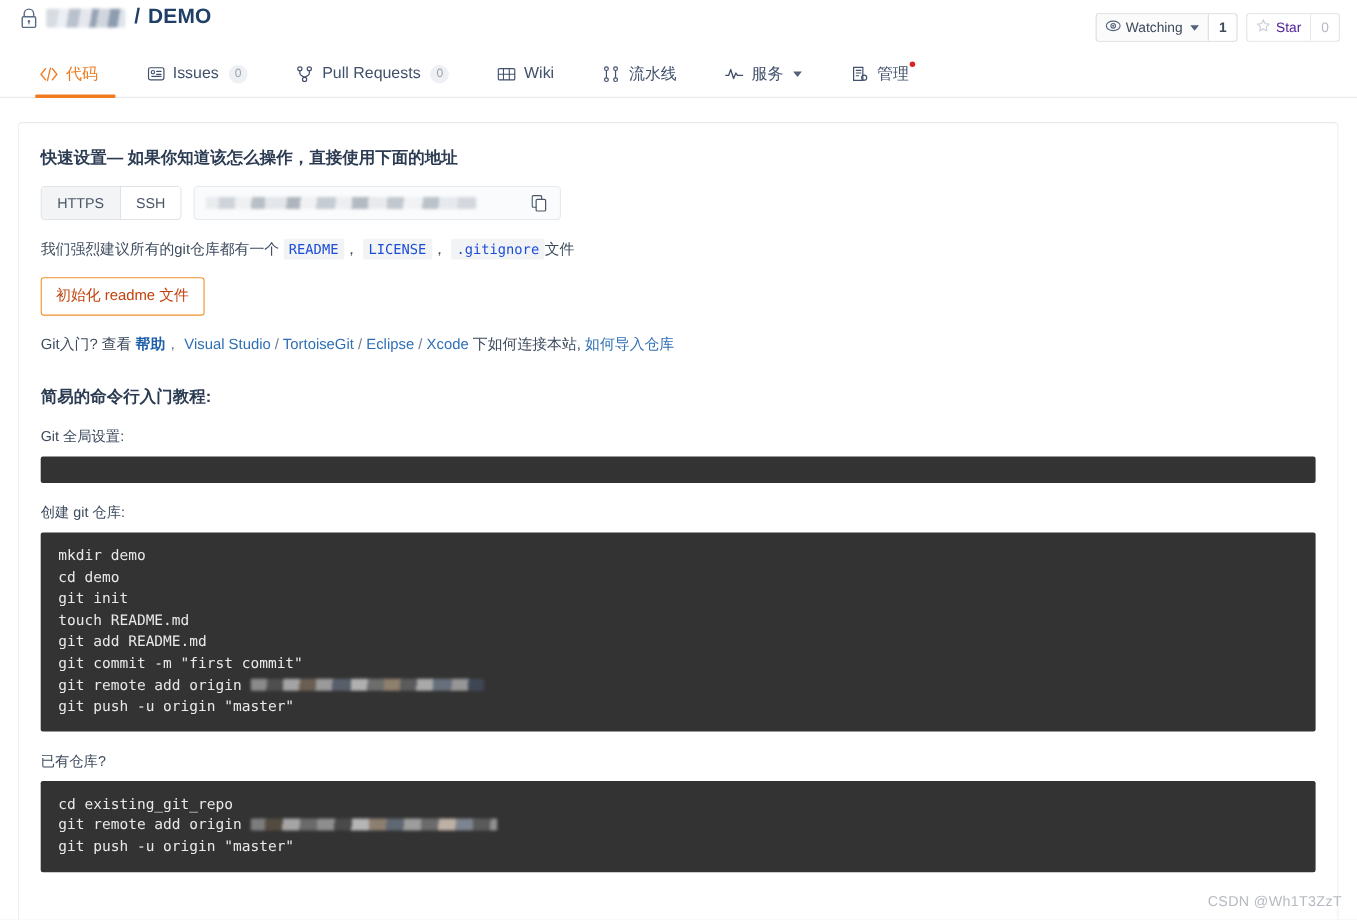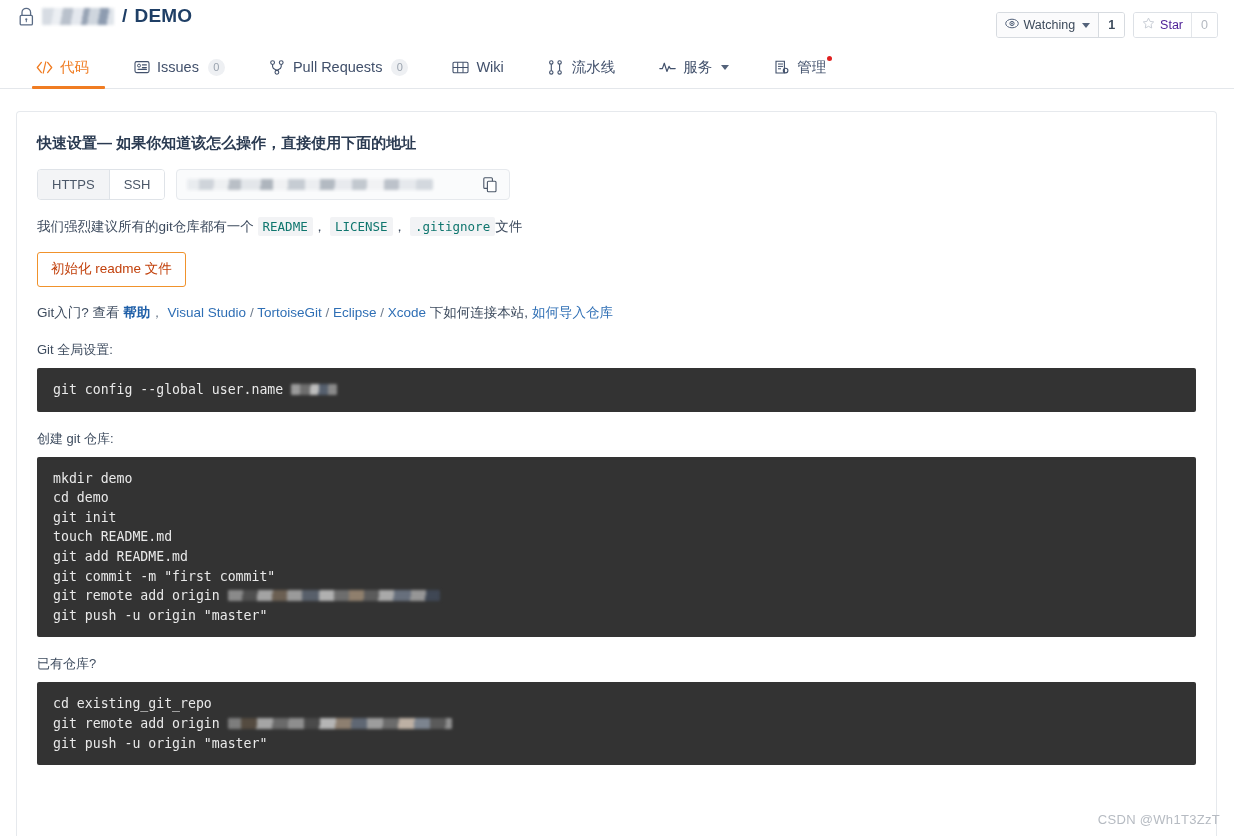--- a/index.html
+++ b/index.html
@@ -126,21 +126,21 @@
       #f1f2f4 73% 80%, #bcc2ca 80% 86%, #e6e9ed 86% 93%, #d3d8de 93% 100%);
     filter: blur(1.4px); border-radius: 2px;
   }
   .copy-ico { position: absolute; right: 11px; top: 7px; }
 
   
   .advise { font-size: 13.5px; color: #3d4b5e; margin: 0 0 14px 0; line-height: 22px; }
   code.chip {
     background: #f2f3f5; border-radius: 2px; padding: 2px 5px;
     font-family: "DejaVu Sans Mono", "Liberation Mono", monospace;
-    font-size: 12.5px; color: #0f766e;
+    font-size: 12.5px; color: #1d4ed8;
   }
 
   .init-btn {
     display: inline-block; border: 1px solid #f0922c; color: #c2410c;
     background: #fff; border-radius: 3px; padding: 7px 13px 8px;
     font-size: 13.5px; cursor: pointer; margin-bottom: 16px;
   }
 
   .git-help { font-size: 13.5px; color: #3d4b5e; margin: 0; line-height: 20px; }
   .git-help a { color: #2f6fb5; text-decoration: none; }
@@ -342,24 +342,25 @@
       <span class="sep">/</span>
       <a href="#">TortoiseGit</a>
       <span class="sep">/</span>
       <a href="#">Eclipse</a>
       <span class="sep">/</span>
       <a href="#">Xcode</a>
       <span>下如何连接本站,</span>
       <a href="#">如何导入仓库</a>
     </p>
 
+    <h3 class="sec-title-2">简易的命令行入门教程:</h3>
 
     
     <div class="sub-label">Git 全局设置:</div>
-    <pre class="code"><span class="cl"><span>git config --global user.name </span><span class="mask m1"></span></span></pre>
+    <pre class="code"></pre>
 
     
     <div class="sub-label">创建 git 仓库:</div>
     <pre class="code"><span class="cl"><span>mkdir demo</span></span><span class="cl"><span>cd demo</span></span><span class="cl"><span>git init</span></span><span class="cl"><span>touch README.md</span></span><span class="cl"><span>git add README.md</span></span><span class="cl"><span>git commit -m "first commit"</span></span><span class="cl"><span>git remote add origin </span><span class="mask m3"></span></span><span class="cl"><span>git push -u origin "master"</span></span></pre>
 
     
     <div class="sub-label">已有仓库?</div>
     <pre class="code"><span class="cl"><span>cd existing_git_repo</span></span><span class="cl"><span>git remote add origin </span><span class="mask m4"></span></span><span class="cl"><span>git push -u origin "master"</span></span></pre>
 
   </div>

